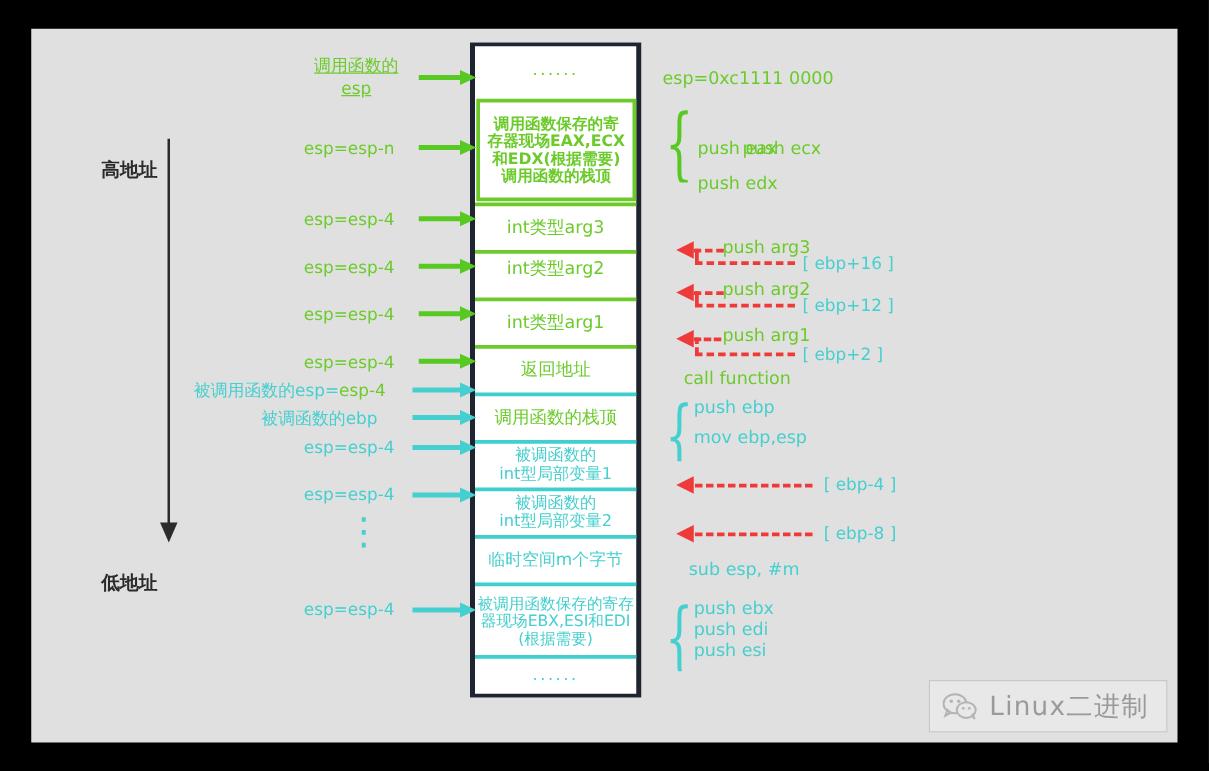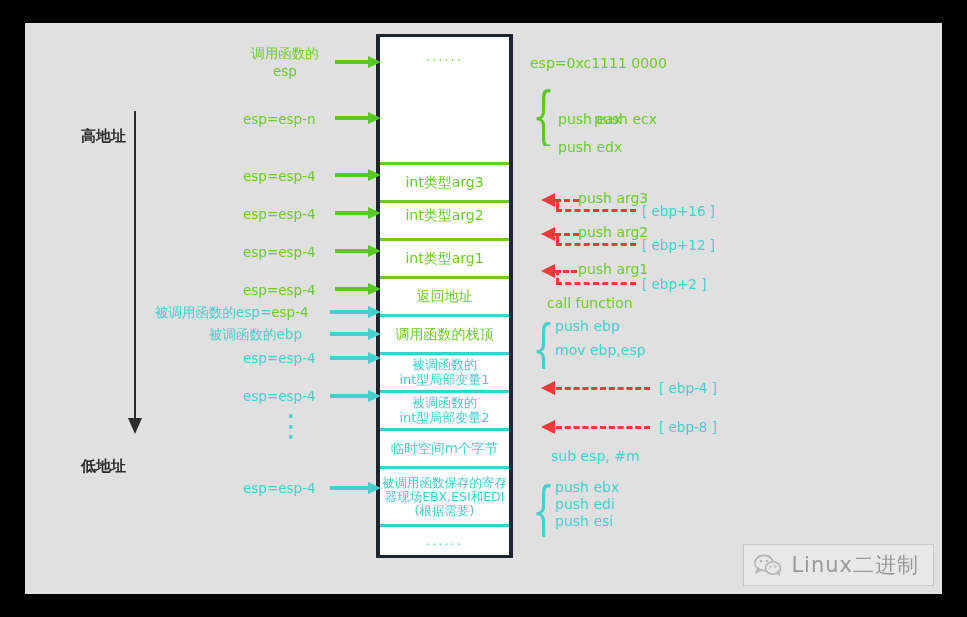--- a/index.html
+++ b/index.html
@@ -145,20 +145,26 @@
   <div id="axis-head"></div>
 
   <div class="lbl dk" style="left:56px; top:434px; font-size:15px; font-weight:bold;">低地址</div>
 
   <div id="stack">
 
     <div class="cell" style="top:0px; height:40px;">
       <span class="cell-txt g" style="font-size:13px; letter-spacing:2px;">......</span>
     </div>
 
+    <div class="boxed-green" style="left:1px; top:42px; width:128px; height:82px; font-size:12.5px;">
+      <span class="cell-txt">调用函数保存的寄
+存器现场EAX,ECX
+和EDX(根据需要)
+调用函数的栈顶</span>
+    </div>
 
     <div class="cell sep-green" style="top:125px; height:38px;">
       <span class="cell-txt g" style="font-size:14px;">int类型arg3</span>
     </div>
 
     <div class="cell sep-green" style="top:163px; height:28px;">
       <span class="cell-txt g" style="font-size:14px;">int类型arg2</span>
     </div>
 
     <div class="cell sep-green" style="top:201px; height:38px;">
@@ -192,21 +198,21 @@
 器现场EBX,ESI和EDI
 (根据需要)</span>
     </div>
 
     <div class="cell sep-cyan" style="top:487px; height:31px;">
       <span class="cell-txt c" style="font-size:13px; letter-spacing:2px;">......</span>
     </div>
   </div>
 
   <div class="lbl" style="left:215px; top:22px; width:90px; text-align:center; font-size:13.5px; line-height:1.3;">
-    <span class="g" style="white-space:pre-line; display:block;">调用函数的
+    <span class="g" style="white-space:pre-line; display:block;text-decoration:underline;">调用函数的
 esp</span>
   </div>
   <div class="sarrow green" style="left:310px; top:33px; width:46px;">
     <div class="shaft" style="width:33px;"></div>
     <div class="head" style="left:33px;"></div>
   </div>
 
   <div class="lbl g" style="left:218px; top:88px; font-size:13.5px;">esp=esp-n</div>
   <div class="sarrow green" style="left:310px; top:89px; width:46px;">
     <div class="shaft" style="width:33px;"></div>

